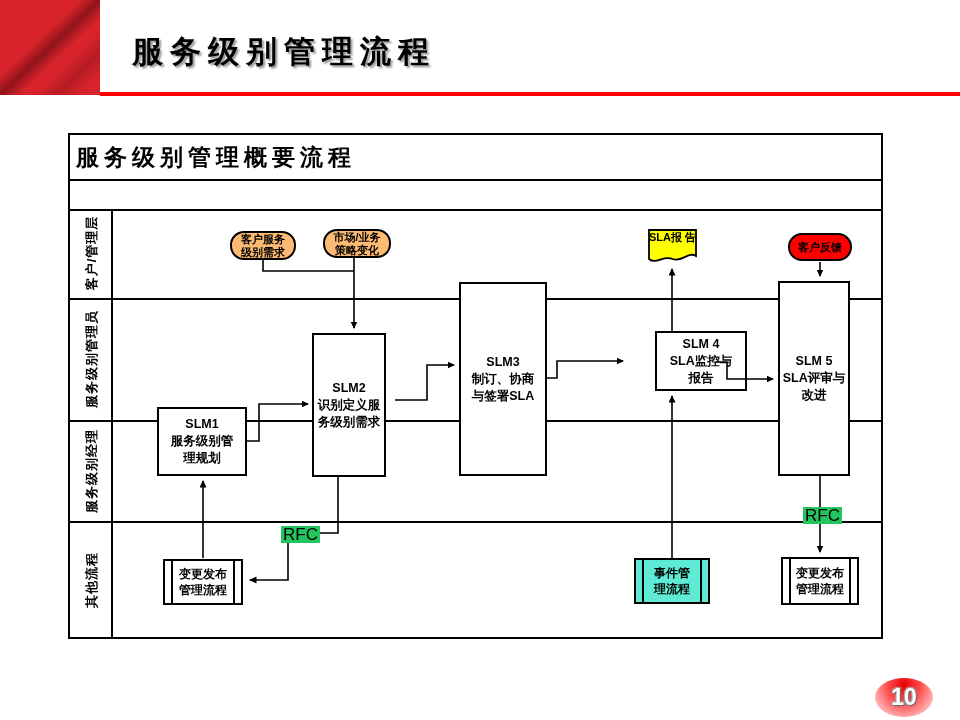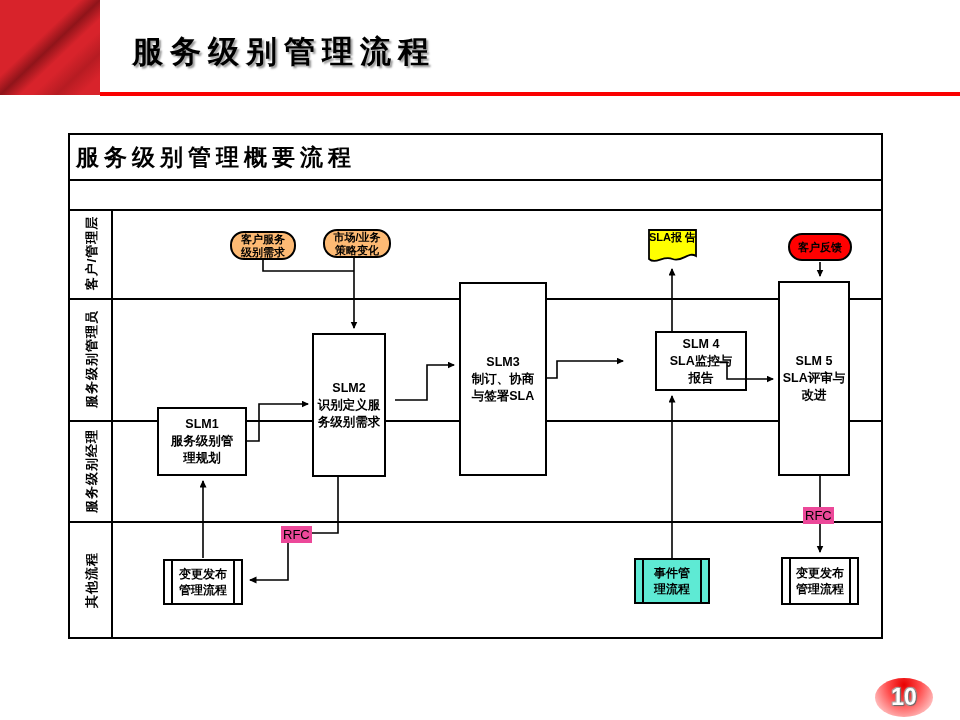--- a/index.html
+++ b/index.html
@@ -52,21 +52,21 @@
   .doc-node{position:absolute;text-decoration:underline;}
   .doc-node svg{position:absolute;left:0;top:0;}
   .doc-text{
     position:absolute;left:0;top:2px;width:100%;text-align:center;
     font-weight:bold;font-size:11px;line-height:13px;
   }
   
   .edges{left:0;top:0;pointer-events:none;}
   .edges polyline{fill:none;stroke:#000;stroke-width:1.6px;}
   .edge-label{
-    background:#ec4899;font-size:13px;padding:0 2px;line-height:17px;white-space:nowrap;
+    background:#22c55e;font-size:17px;padding:0 2px;line-height:17px;white-space:nowrap;
   }
   
   .page-bubble{
     left:875px;top:678px;width:58px;height:39px;border-radius:50%;
     background:radial-gradient(ellipse at 50% 18%, #e80000 0%, #ff4d4d 40%, #ffb8b8 78%, #ffe4e4 100%);
     display:flex;align-items:center;justify-content:center;
     color:#fff;font-size:23px;font-weight:bold;
     text-shadow:1px 1px 1px #666,-1px -1px 1px #aaa,1px -1px 1px #999,-1px 1px 1px #999;
   }
 </style>

